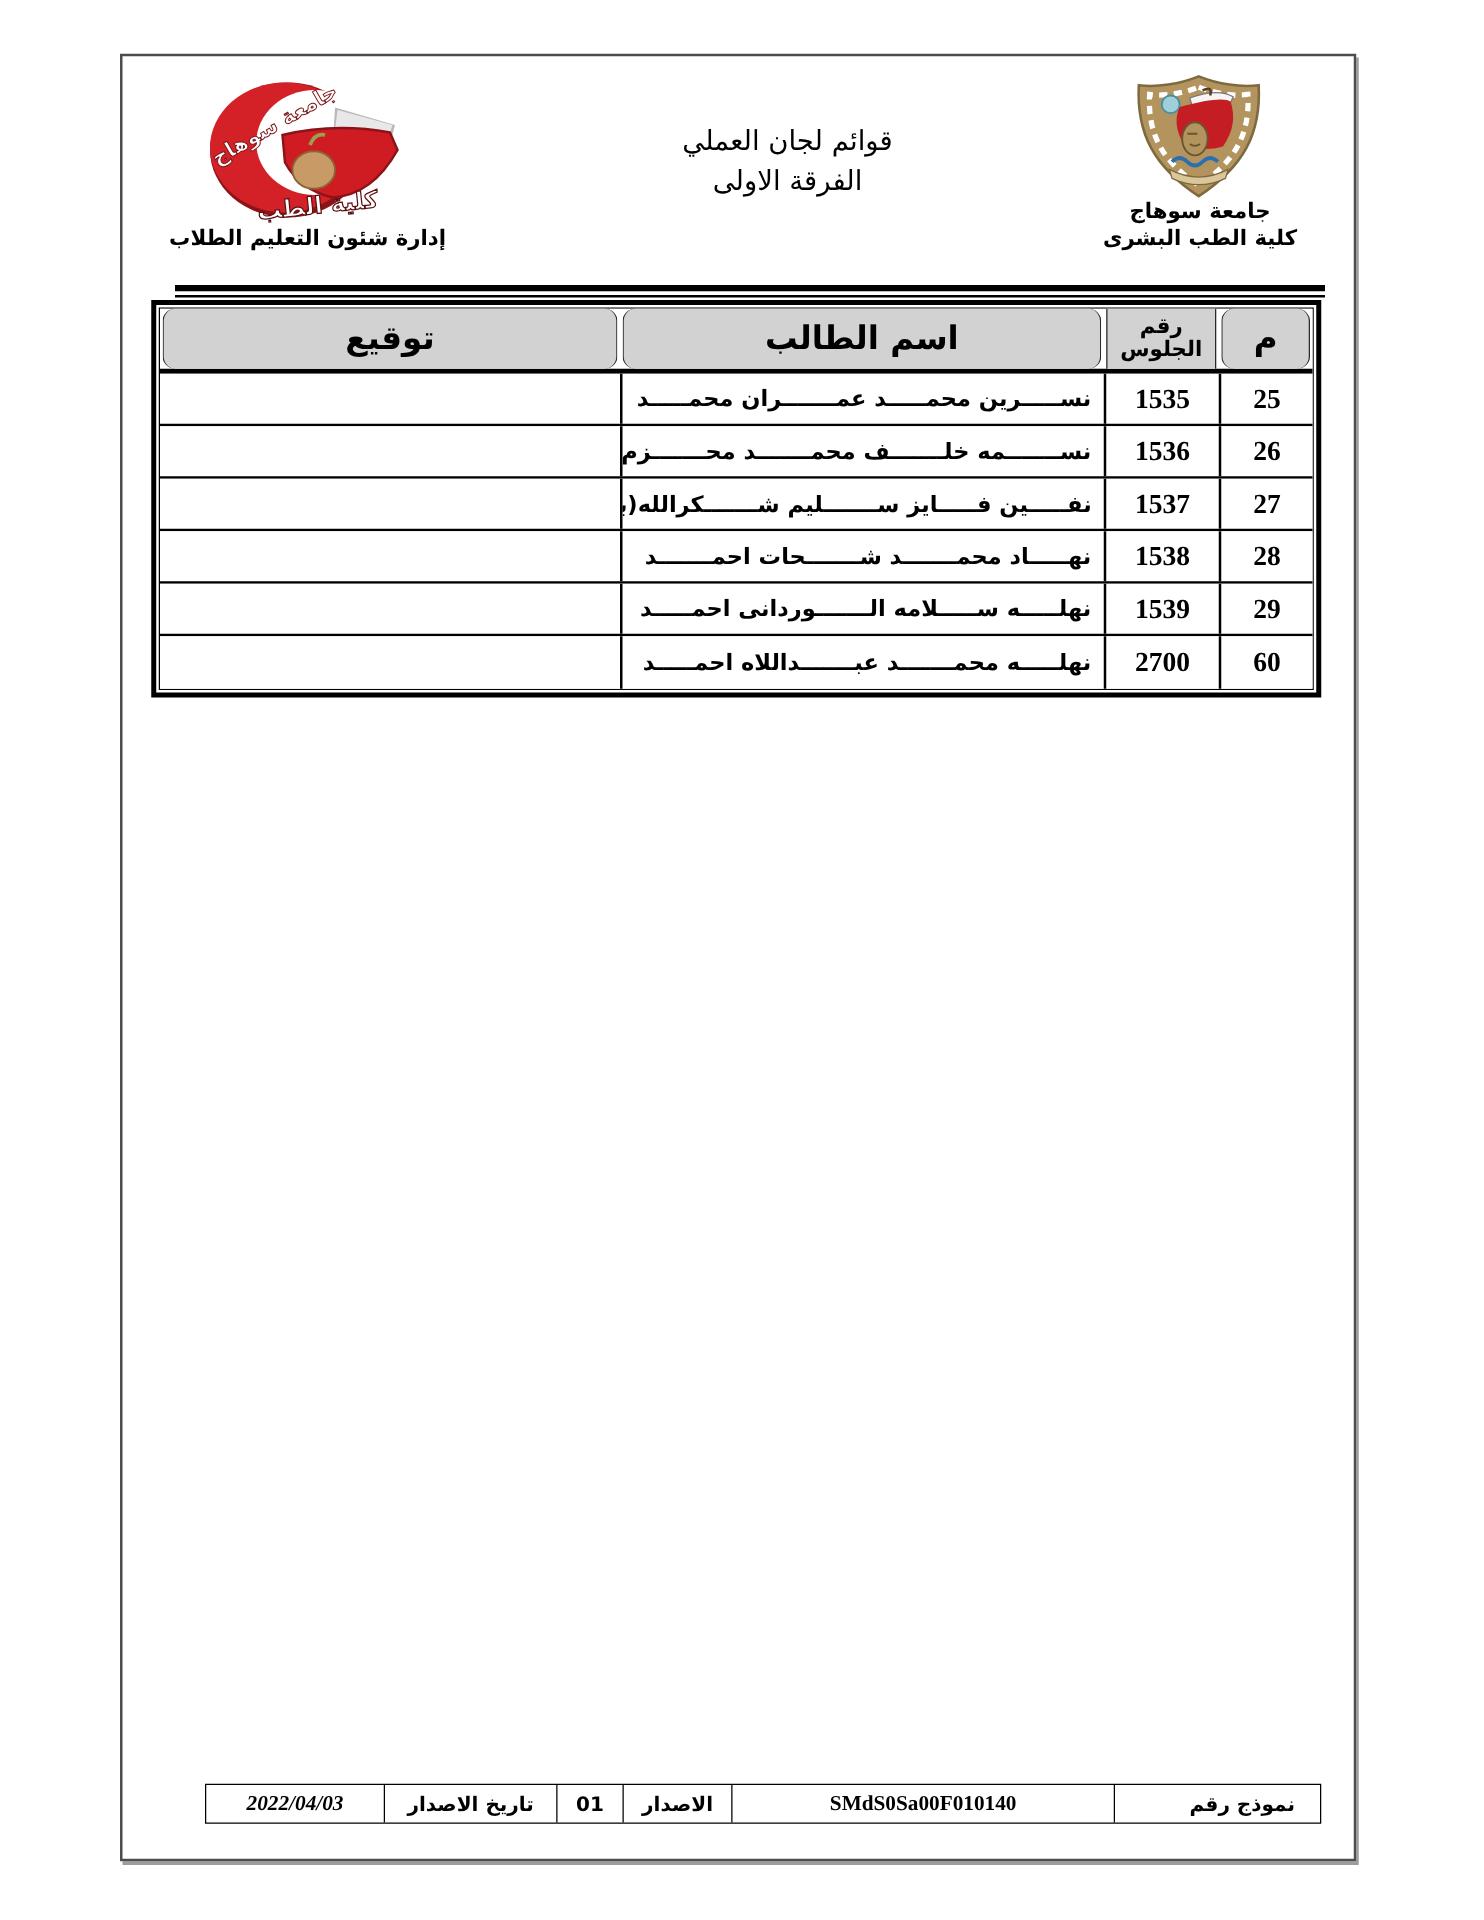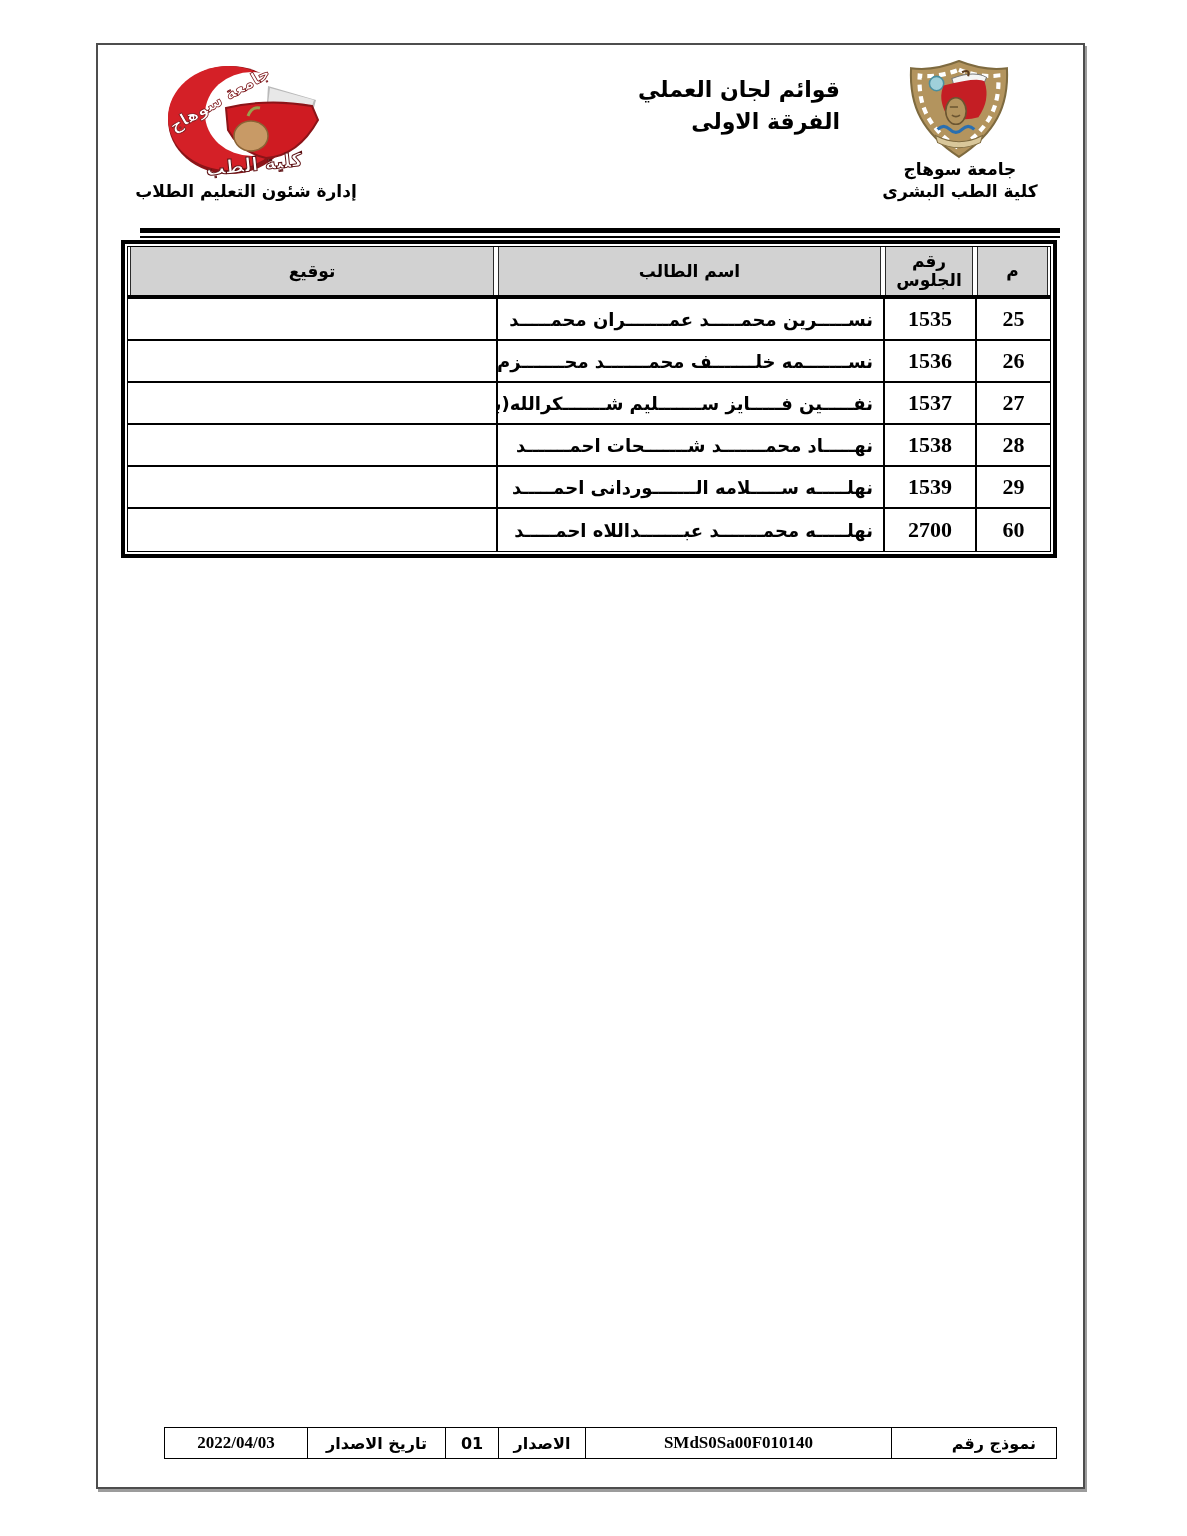--- a/index.html
+++ b/index.html
@@ -13,22 +13,22 @@
     background:#fff;
   }
 
   
   .left-logo { position:absolute; left:148px; top:60px; width:188px; height:122px; }
   .dept-text {
     position:absolute; left:130px; top:181px; width:232px;
     direction:rtl; text-align:center; font-weight:bold; font-size:17px;
   }
   .title-block {
-    position:absolute; left:420px; top:74px; width:420px;
-    direction:rtl; font-weight:bold; font-size:22px; line-height:32px;
+    position:absolute; left:420px; top:98px; width:420px;
+    direction:rtl; text-align:center; font-weight:normal; font-size:22px; line-height:32px;
   }
   .right-logo { position:absolute; left:898px; top:58px; width:122px; height:102px; }
   .right-org {
     position:absolute; left:880px; top:158px; width:160px;
     direction:rtl; text-align:center; font-weight:bold; font-size:17px; line-height:22px;
   }
 
   
   .double-rule {
     position:absolute; left:140px; top:228px; width:920px; height:10px;
@@ -46,21 +46,21 @@
     grid-template-columns:75px 92px 387px 1fr;
   }
   .thead { height:52px; border-bottom:4px solid #000; background:#fff; }
   .th { position:relative; }
   .th-fill {
     position:absolute; top:0; bottom:0; left:2px; right:2px;
     background:#d2d2d2; border-left:1.5px solid #2a2a2a; border-right:1.5px solid #2a2a2a;
     display:flex; align-items:center; justify-content:center;
     direction:rtl; text-align:center; font-weight:bold;
   }
-  .th-fill.big { font-size:17px; }
+  .th-fill.big { font-size:26px;border-radius:10px; }
   .th-fill.small { font-size:17px; line-height:19px; padding:3px 3px; }
   .trow { height:42px; border-bottom:2px solid #000; background:#fff; }
   .trow:last-child { border-bottom:none; }
   .td {
     display:flex; align-items:center; justify-content:center;
     direction:rtl; overflow:hidden;
   }
   .td.sep { border-inline-end:2px solid #000; }
   .td.num { font-family:"Liberation Serif", serif; font-weight:bold; font-size:22px; }
   .td.name {
@@ -72,21 +72,21 @@
   .footer-table {
     position:absolute; left:164px; top:1427px; width:893px; height:32px;
     border:1.5px solid #000; display:grid; direction:rtl;
     grid-template-columns:165px 306px 87px 53px 138px 1fr;
     font-weight:bold; font-size:16px; background:#fff;
   }
   .fcell {
     display:flex; align-items:center; justify-content:center;
     direction:rtl; border-inline-end:1.5px solid #000; overflow:hidden;
   }
-  .fcell:last-child { border-inline-end:none; }
+  .fcell:last-child { border-inline-end:none;font-style:italic; }
   .fcell.start { justify-content:flex-start; padding-inline-start:20px; }
   .fcell.code { font-family:"Liberation Serif", serif; font-size:17px; }
   .fcell.date { font-family:"Liberation Serif", serif; font-size:17px; }
 </style>
 </head>
 <body>
 
 <div class="page-frame"></div>
 
 <svg class="left-logo" viewBox="0 0 188 122">

